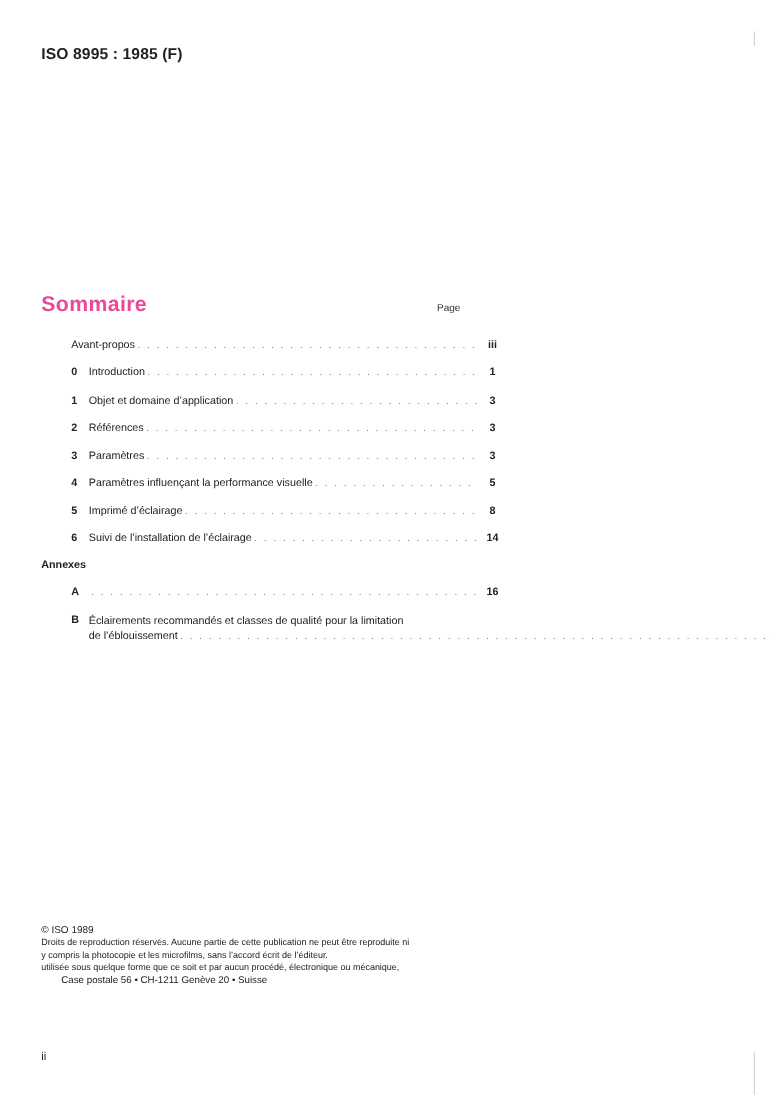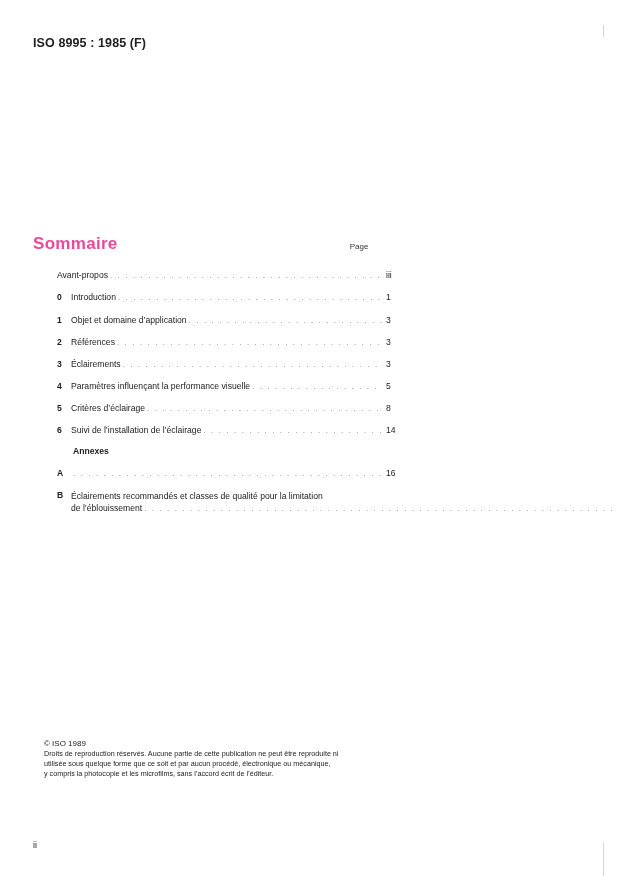--- a/index.html
+++ b/index.html
@@ -65,43 +65,43 @@
       margin: 0 4px 0 2px;
       letter-spacing: 1.6px;
       font-size: 8px;
     }
     .toc-dots::after {
       content: ". . . . . . . . . . . . . . . . . . . . . . . . . . . . . . . . . . . . . . . . . . . . . . . . . . . . . . . . . . . . . . . . . . . . . . . . . . . . . . . . . . . . . . . . . . . . . . . . . . . . . . . . . . . .";
     }
     .toc-page {
       flex: 0 0 auto;
       min-width: 16px;
-      text-align: left;
+      text-align: center;
+      font-weight: bold;
     }
     .annex-heading {
       left: 33px; top: 446px;
       font-size: 8.6px;
       font-weight: bold;
       color: #222;
-      margin-left: 40px;
     }
     .toc-row.two-line {
       height: 26px;
       align-items: flex-end;
     }
     .two-line .toc-num { align-self: flex-start; }
     .two-line-body {
       flex: 1 1 auto;
       display: flex;
       flex-direction: column;
     }
     .two-line-body .line1 { white-space: nowrap; }
     .two-line-body .line2 { display: flex; align-items: baseline; }
     .copyright {
-      left: 44px; top: 739px;
+      left: 33px; top: 739px;
       width: 350px;
       font-size: 7.2px;
       line-height: 10px;
       color: #222;
     }
     .copyright .c-head { font-size: 8px; }
     .copyright .indent { padding-left: 16px; }
     .copyright .addr { font-size: 7.8px; }
     .page-number {
       left: 33px; top: 840px;
@@ -145,35 +145,35 @@
 
 <div class="toc-row" style="top:336px;">
   <span class="toc-num">2</span>
   <span class="toc-text">Références</span>
   <span class="toc-dots"></span>
   <span class="toc-page">3</span>
 </div>
 
 <div class="toc-row" style="top:358px;">
   <span class="toc-num">3</span>
-  <span class="toc-text">Éclairements</span>
+  <span class="toc-text">Paramètres</span>
   <span class="toc-dots"></span>
   <span class="toc-page">3</span>
 </div>
 
 <div class="toc-row" style="top:380px;">
   <span class="toc-num">4</span>
   <span class="toc-text">Paramètres influençant la performance visuelle</span>
   <span class="toc-dots"></span>
   <span class="toc-page">5</span>
 </div>
 
 <div class="toc-row" style="top:402px;">
   <span class="toc-num">5</span>
-  <span class="toc-text">Critères d’éclairage</span>
+  <span class="toc-text">Imprimé d’éclairage</span>
   <span class="toc-dots"></span>
   <span class="toc-page">8</span>
 </div>
 
 <div class="toc-row" style="top:424px;">
   <span class="toc-num">6</span>
   <span class="toc-text">Suivi de l’installation de l’éclairage</span>
   <span class="toc-dots"></span>
   <span class="toc-page">14</span>
 </div>
@@ -194,20 +194,21 @@
       <span class="toc-text">de l’éblouissement</span>
       <span class="toc-dots"></span>
 
     </div>
   </div>
 </div>
 
 <div class="abs copyright">
   <div class="c-head">©  ISO  1989</div>
   <div>Droits de reproduction réservés. Aucune partie de cette publication ne peut être reproduite ni</div>
+  <div>y compris la photocopie et les microfilms, sans l’accord écrit de l’éditeur.</div>
   <div>utilisée sous quelque forme que ce soit et par aucun procédé, électronique ou mécanique,</div>
-  <div>y compris la photocopie et les microfilms, sans l’accord écrit de l’éditeur.</div>
+  <div class="indent addr">Case postale 56 • CH-1211 Genève 20 •  Suisse</div>
 </div>
 
 <div class="abs page-number">ii</div>
 
 <div class="edge-mark" style="top:25px; height:12px;"></div>
 <div class="edge-mark" style="top:842px; height:34px;"></div>
 
 </body></html>

